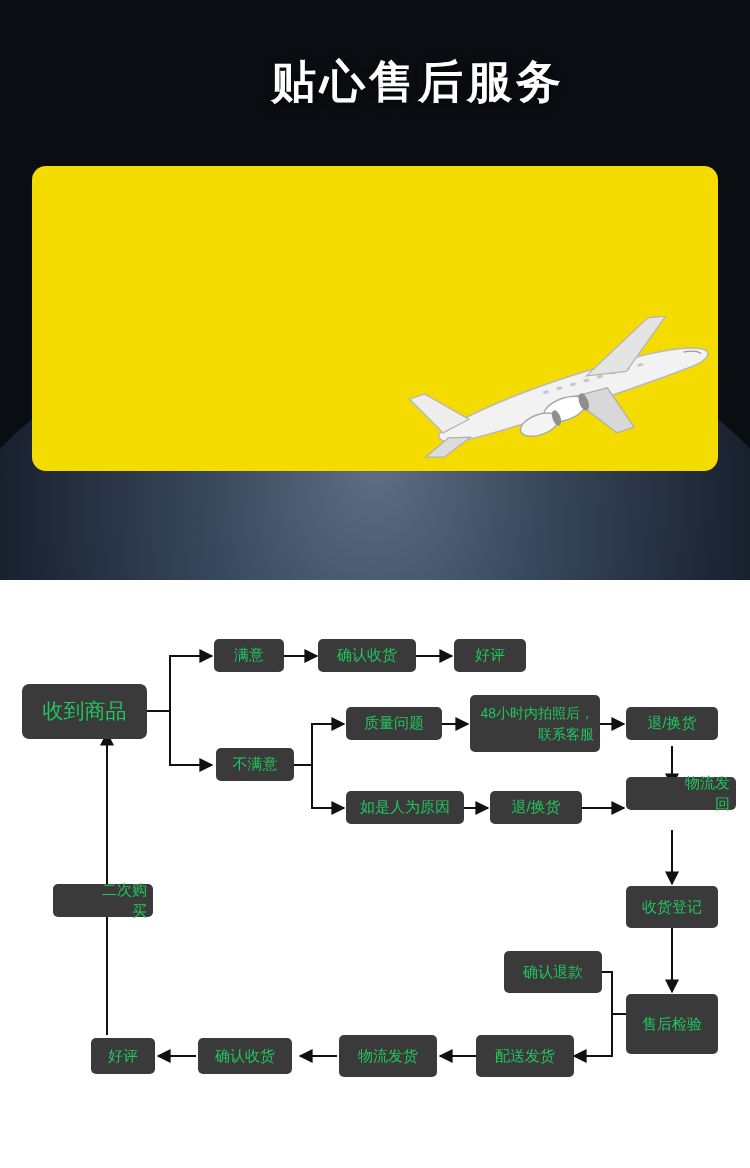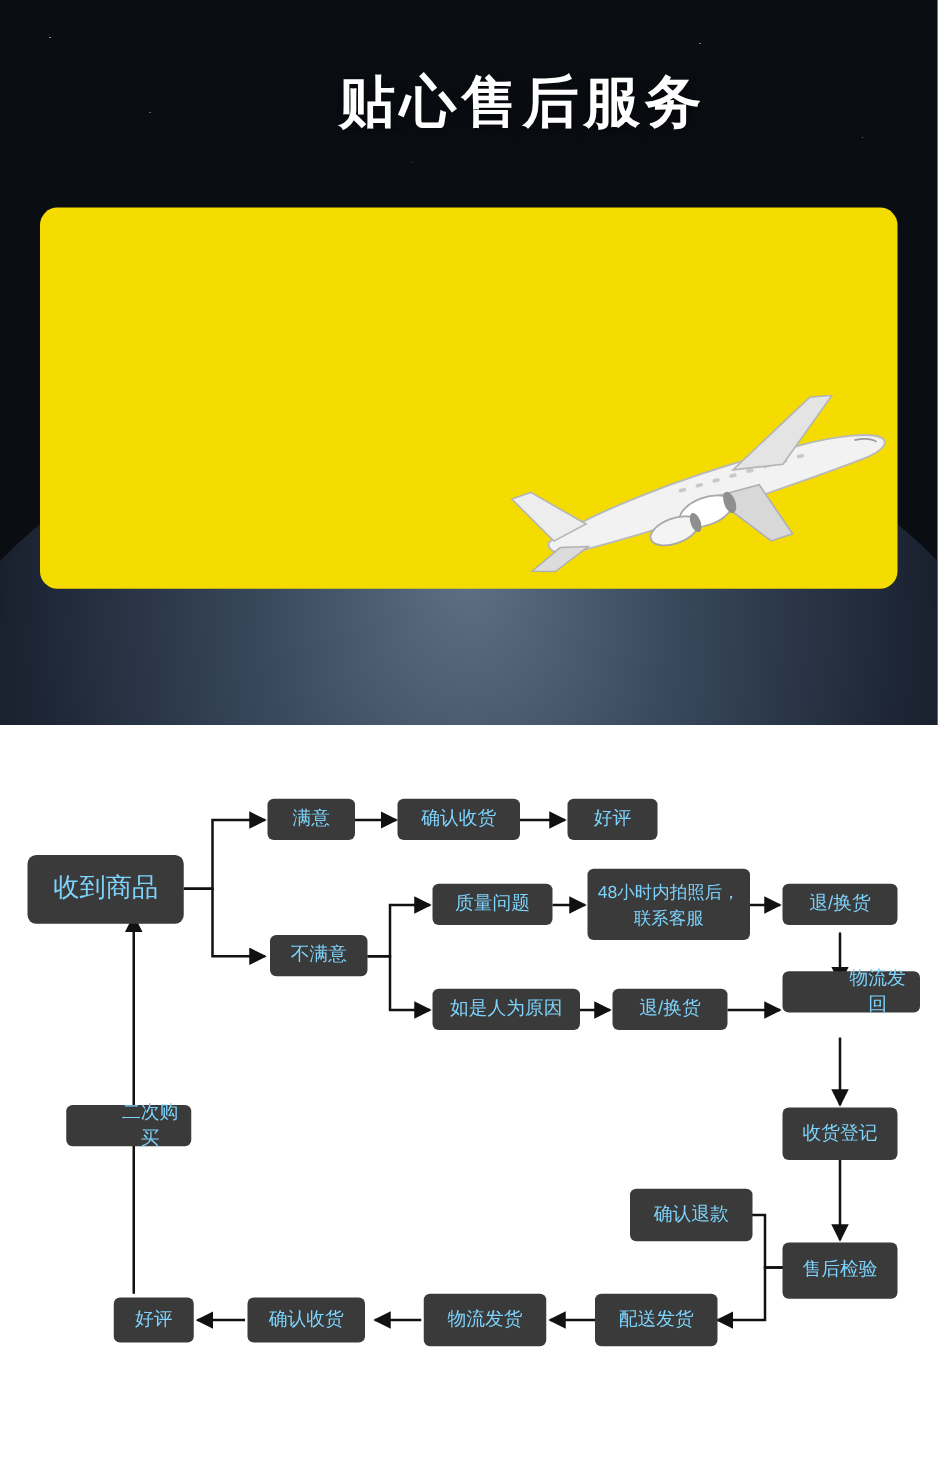--- a/index.html
+++ b/index.html
@@ -102,27 +102,27 @@
   
   .flow {
     position: relative;
     width: 750px;
     height: 588px;
     background: #ffffff;
   }
   .node {
     position: absolute;
     background: #3a3a3a;
-    color: #7dd3fc;
+    color: #22c55e;
     border-radius: 5px;
     font-size: 15px;
     display: flex;
     align-items: center;
     justify-content: center;
-    text-align: center;
+    text-align: right;
     box-sizing: border-box;
     line-height: 1.35;
     padding: 4px 6px;
   }
   .node.big {
     font-size: 21px;
     border-radius: 7px;
   }
   .node.two-line {
     font-size: 14px;
@@ -250,21 +250,21 @@
   <div class="node" style="left:626px; top:127px; width:92px; height:33px;">退/换货</div>
 
   <div class="node" style="left:346px; top:211px; width:118px; height:33px;">如是人为原因</div>
 
   <div class="node" style="left:490px; top:211px; width:92px; height:33px;">退/换货</div>
 
   <div class="node" style="left:626px; top:197px; width:110px; height:33px;padding-left:48px;">物流发回</div>
 
   <div class="node" style="left:626px; top:306px; width:92px; height:42px;">收货登记</div>
 
-  <div class="node" style="left:626px; top:414px; width:92px; height:45px;">售后检验</div>
+  <div class="node" style="left:626px; top:414px; width:92px; height:60px;">售后检验</div>
 
   <div class="node" style="left:476px; top:371px; width:98px; height:42px;margin-left:28px;">确认退款</div>
 
   <div class="node" style="left:476px; top:455px; width:98px; height:42px;">配送发货</div>
 
   <div class="node" style="left:339px; top:455px; width:98px; height:42px;">物流发货</div>
 
   <div class="node" style="left:198px; top:458px; width:94px; height:36px;">确认收货</div>
 
   <div class="node" style="left:91px; top:458px; width:64px; height:36px;">好评</div>

